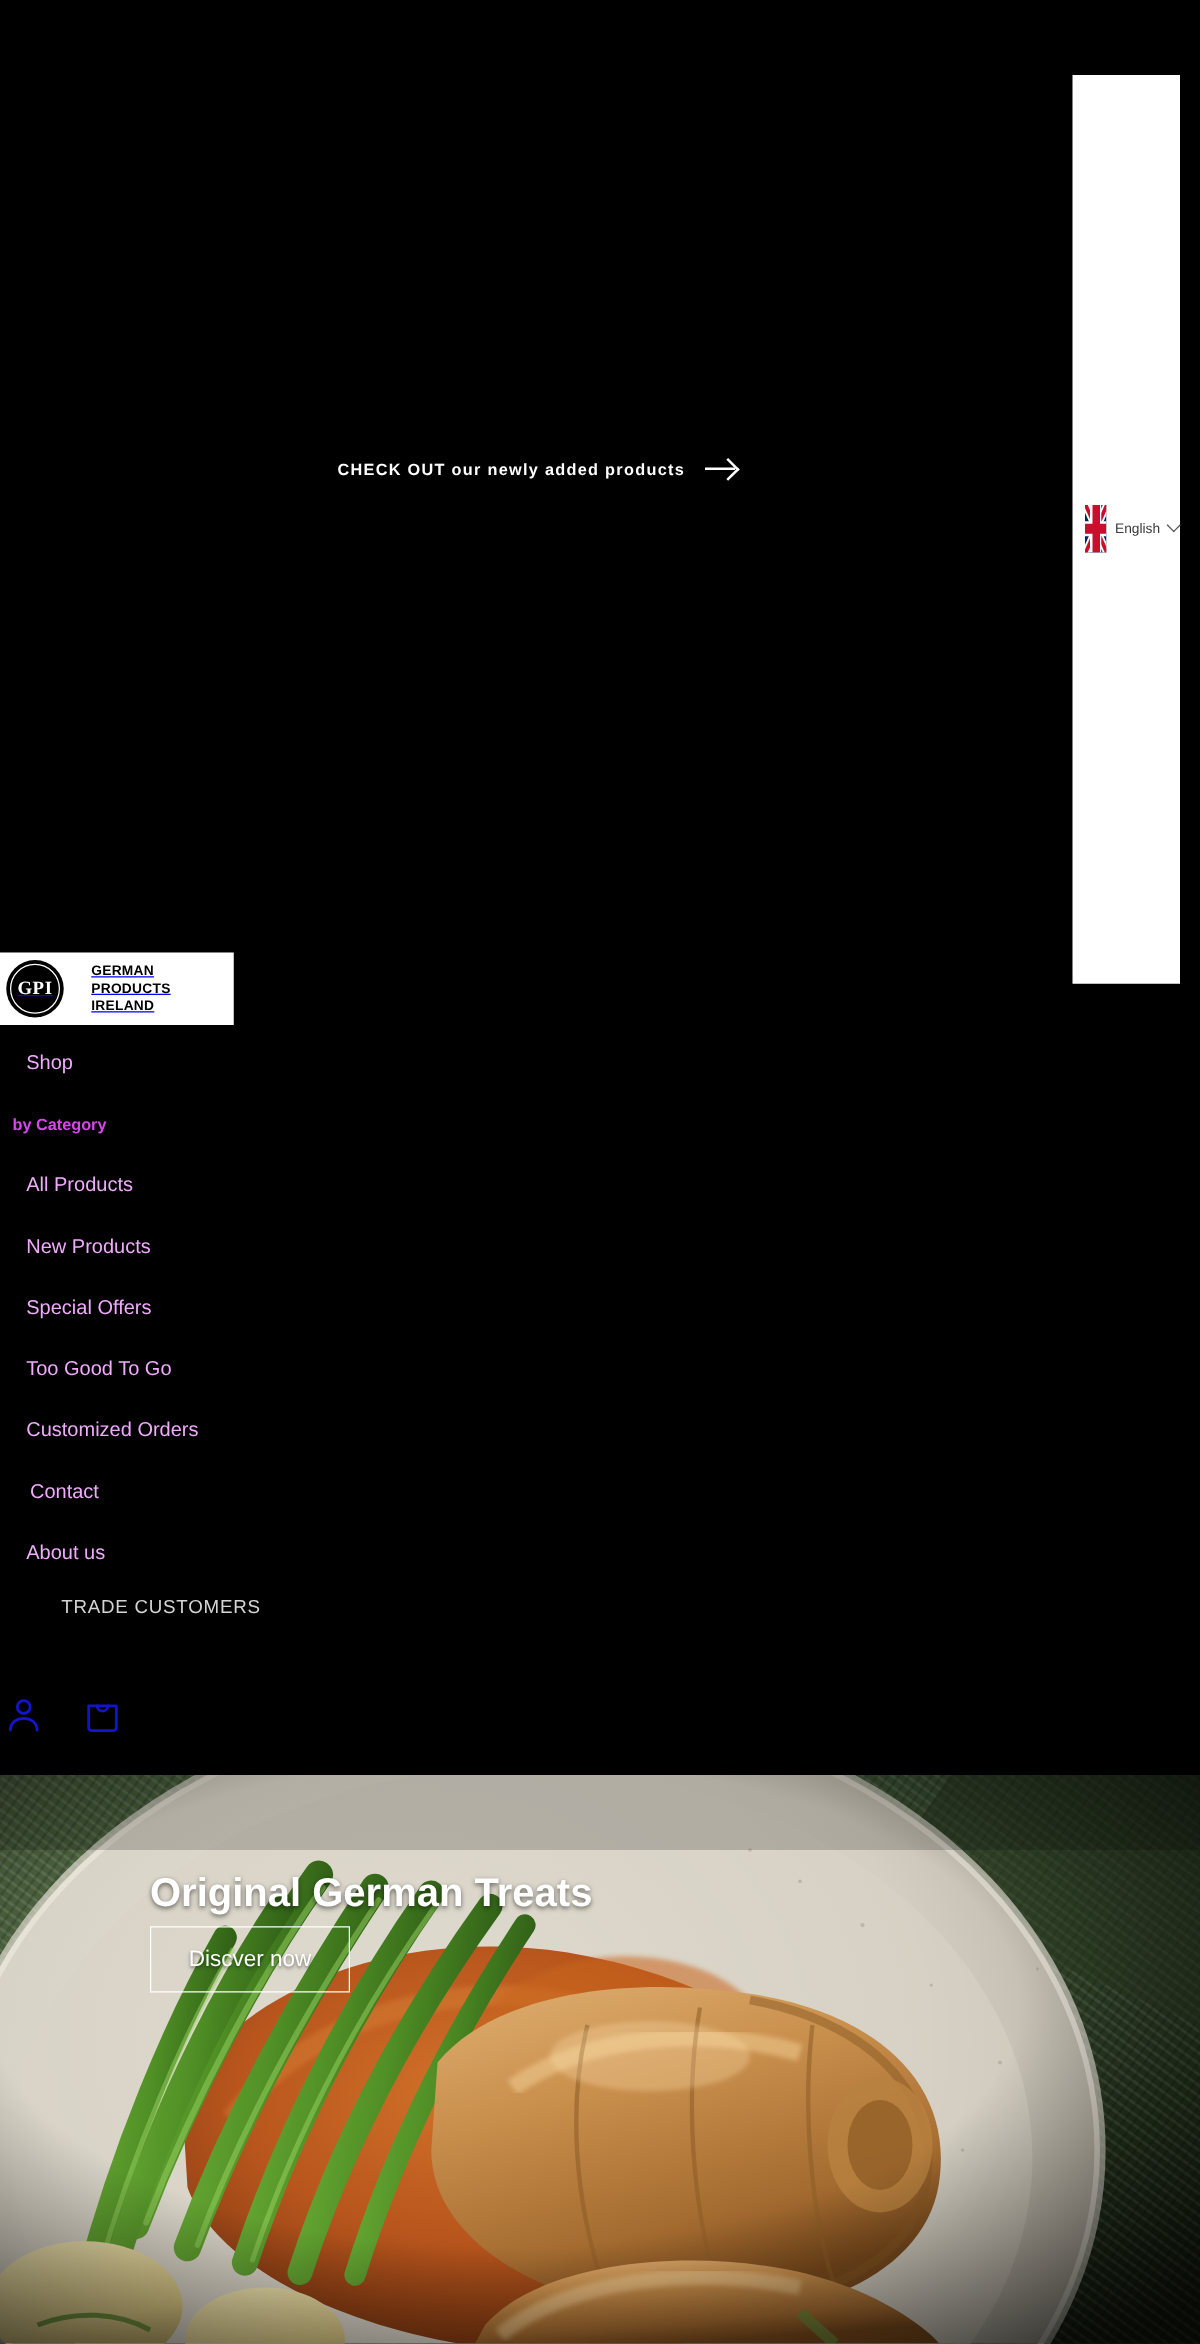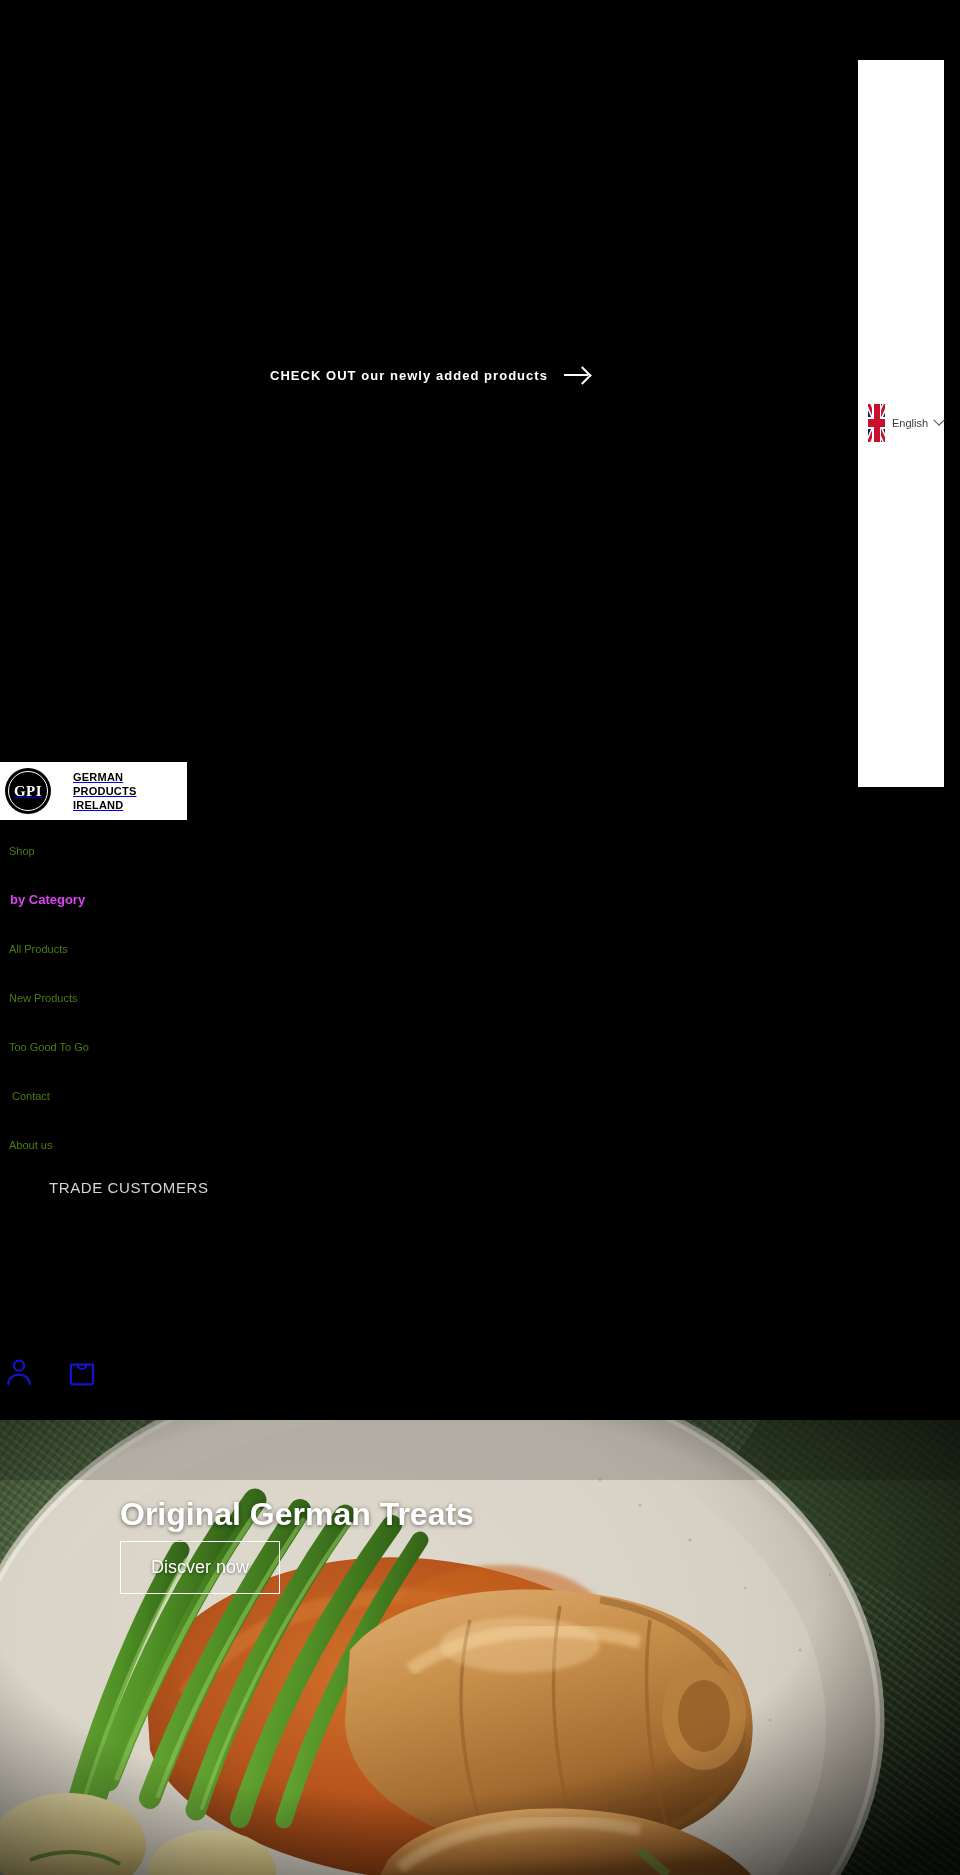--- a/index.html
+++ b/index.html
@@ -95,22 +95,22 @@
   }
   .logo-words {
     color:#000; font-size:11px; font-weight:bold; line-height:1.28;
     letter-spacing:0.02em; font-family:"Liberation Sans", sans-serif;
   }
 
   
   .nav { position:absolute; left:0; top:826px; width:500px; }
   .nav-row { height:49px; display:flex; align-items:center; }
   .nav-link {
-    color:#4d7c0f; text-decoration:none; font-size:11px;
-    font-family:"Liberation Sans", sans-serif; padding-left:9px;
+    color:#f0abfc; text-decoration:none; font-size:16px;
+    font-family:"Liberation Sans", sans-serif; padding-left:9px;margin-left:12px;
   }
   .nav-link.indent { padding-left:12px; }
   .nav-plain {
     color:#d946ef; font-size:13px; padding-left:10px;
     font-family:"Liberation Sans", sans-serif;
     font-weight:bold;
   }
   .nav-caps {
     color:#d5d5d5; font-size:15px; padding-left:5px; letter-spacing:0.04em;
     font-family:"Liberation Sans", sans-serif;
@@ -197,21 +197,27 @@
     <div class="nav-row">
       <span class="nav-plain">by Category</span>
     </div>
     <div class="nav-row">
       <a class="nav-link" href="#">All Products</a>
     </div>
     <div class="nav-row">
       <a class="nav-link" href="#">New Products</a>
     </div>
     <div class="nav-row">
+      <a class="nav-link" href="#">Special Offers</a>
+    </div>
+    <div class="nav-row">
       <a class="nav-link" href="#">Too Good To Go</a>
+    </div>
+    <div class="nav-row">
+      <a class="nav-link" href="#">Customized Orders</a>
     </div>
     <div class="nav-row">
       <a class="nav-link indent" href="#">Contact</a>
     </div>
     <div class="nav-row">
       <a class="nav-link" href="#">About us</a>
     </div>
     <div class="nav-row caps-row">
       <span class="nav-caps">TRADE CUSTOMERS</span>
     </div>

